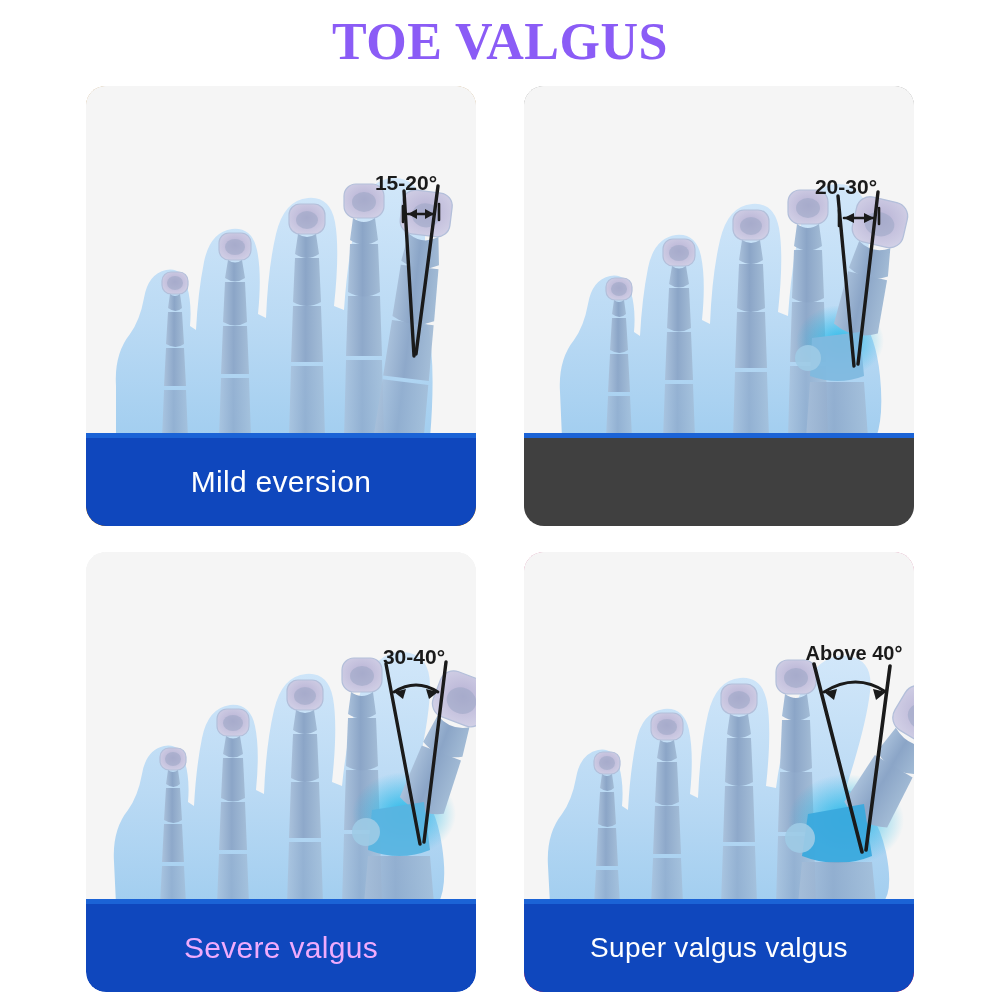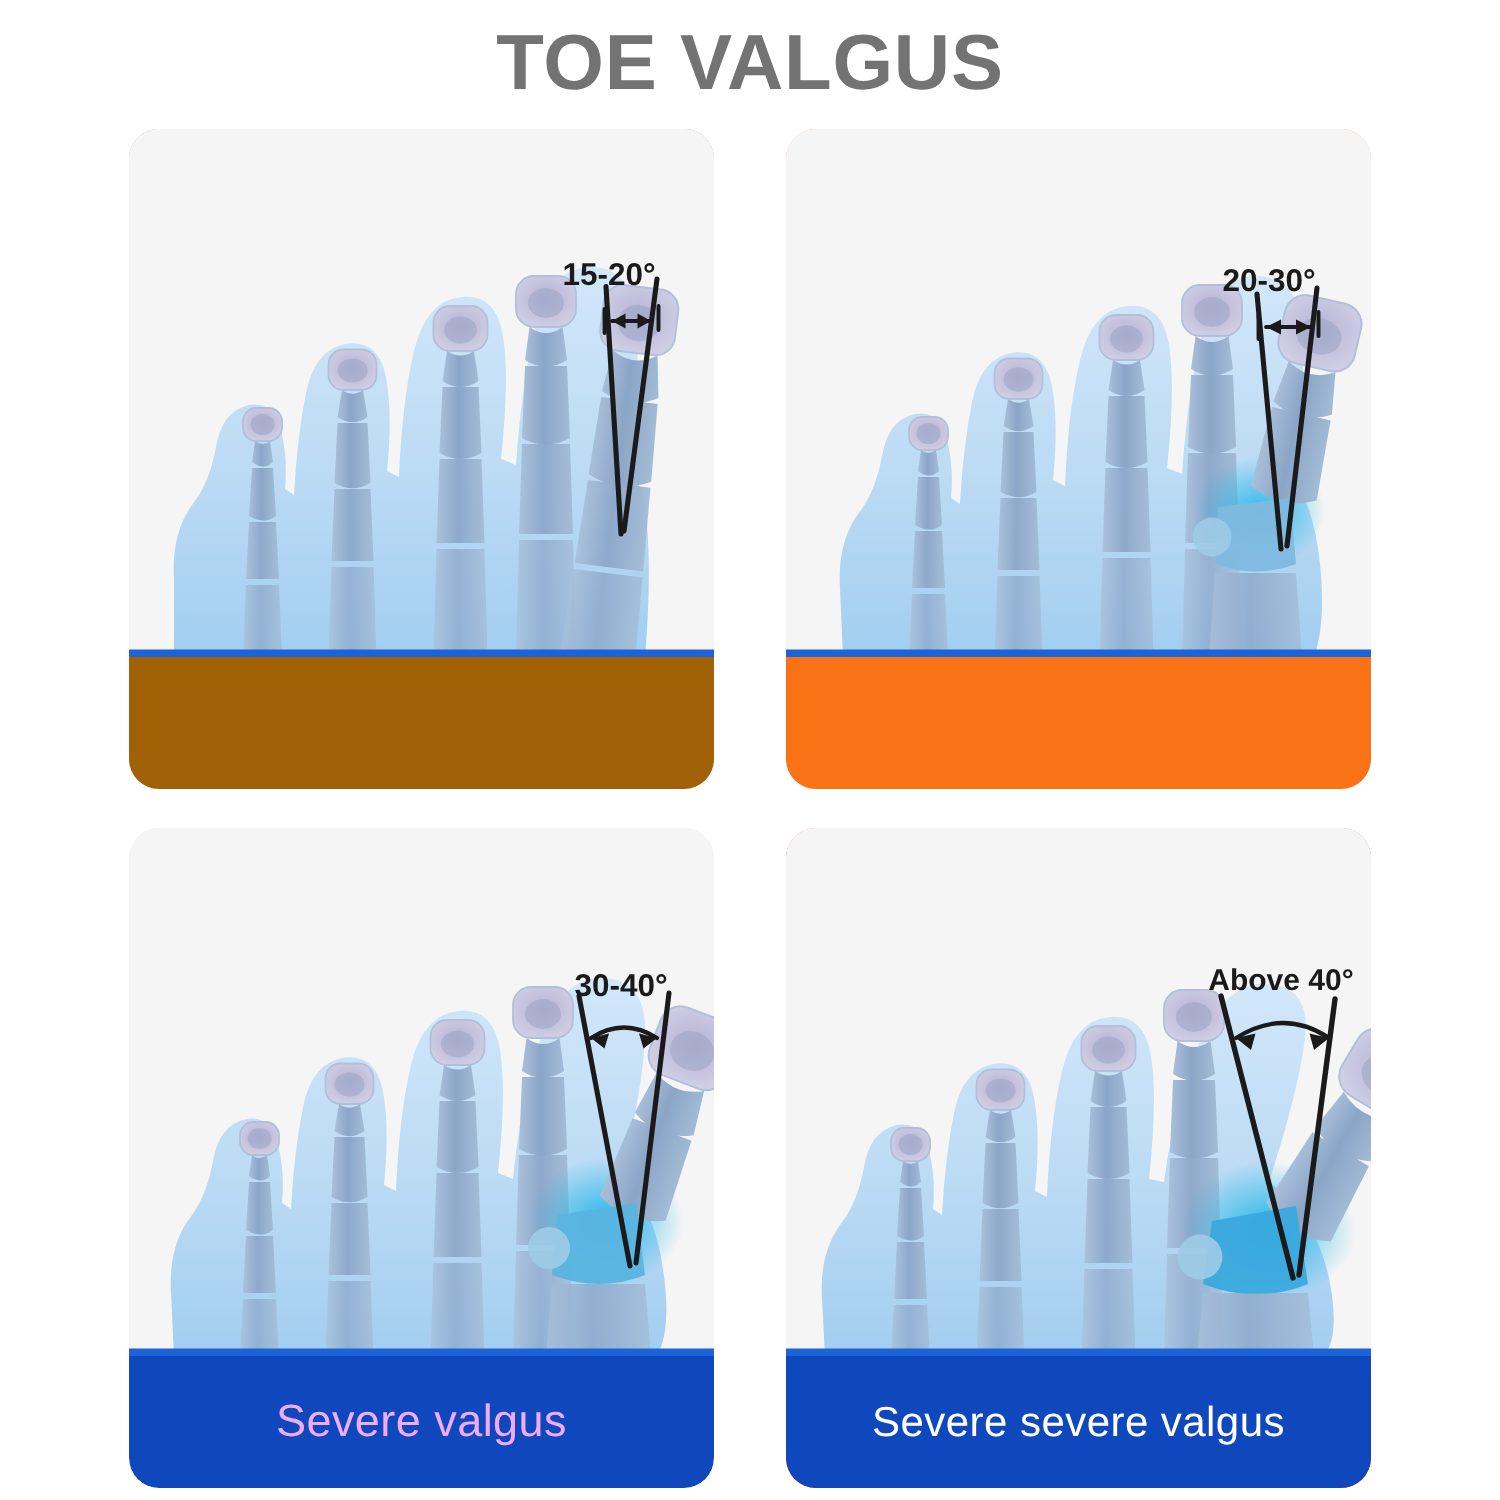--- a/index.html
+++ b/index.html
@@ -99,21 +99,21 @@
     width: 390px;
     height: 5px;
     background: #1b63d6;
   }
 </style>
 </head>
 <body>
 
 <div id="page">
 
-  <div class="title" style="color: #737373;">TOE VALGUS</div>
+  <div class="title" style="color: #8b5cf6; font-family: Liberation Serif, serif;">TOE VALGUS</div>
 
   <div class="grid">
 
     <div class="card tl" style="background: #a16207;">
       <div class="card-figure" style="background: rgb(245, 245, 245);">
         <svg width="390" height="352" viewBox="0 0 390 352" xmlns="http://www.w3.org/2000/svg">
           <defs>
             <linearGradient id="softA" x1="0" y1="0" x2="0" y2="1">
               <stop offset="0%" stop-color="#cfe6fa"></stop>
               <stop offset="55%" stop-color="#b6d8f4"></stop>
@@ -192,23 +192,24 @@
             <line x1="322" y1="128" x2="348" y2="128"></line>
             <path d="M322,128 l9,-5 v10 z" fill="#1a1a1a" stroke="none"></path>
             <path d="M348,128 l-9,-5 v10 z" fill="#1a1a1a" stroke="none"></path>
             <line x1="317" y1="120" x2="317" y2="136"></line>
             <line x1="353" y1="118" x2="353" y2="134"></line>
           </g>
           <text x="320" y="104" fill="#1a1a1a" font-family="Liberation Sans, sans-serif" font-size="21" font-weight="700" text-anchor="middle">15-20°</text>
         </svg>
       </div>
       <div class="strip"></div>
+      <div class="card-caption" style="background: rgb(15, 71, 189); color: rgb(255, 255, 255);">Mild eversion</div>
     </div>
 
-    <div class="card tr" style="background: #f97316;">
+    <div class="card tr" style="background: #404040;">
       <div class="card-figure" style="background: rgb(245, 245, 245);">
         <svg width="390" height="352" viewBox="0 0 390 352" xmlns="http://www.w3.org/2000/svg">
           <defs>
             <linearGradient id="softB" x1="0" y1="0" x2="0" y2="1">
               <stop offset="0%" stop-color="#cfe6fa"></stop>
               <stop offset="55%" stop-color="#b6d8f4"></stop>
               <stop offset="100%" stop-color="#9ccbef"></stop>
             </linearGradient>
             <linearGradient id="boneB" x1="0" y1="0" x2="1" y2="0">
               <stop offset="0%" stop-color="#a9c0da"></stop>
@@ -490,17 +491,17 @@
           </g>
           <g stroke="#1a1a1a" stroke-width="2.8" fill="none" stroke-linecap="round">
             <path d="M300,140 Q332,120 362,140"></path>
             <path d="M300,140 l13,-3 l-3,11 z" fill="#1a1a1a" stroke="none"></path>
             <path d="M362,140 l-13,-3 l3,11 z" fill="#1a1a1a" stroke="none"></path>
           </g>
           <text x="330" y="108" fill="#1a1a1a" font-family="Liberation Sans, sans-serif" font-size="20" font-weight="700" text-anchor="middle">Above 40°</text>
         </svg>
       </div>
       <div class="strip"></div>
-      <div class="card-caption" style="background: rgb(15, 71, 189); color: rgb(255, 255, 255);">Severe severe valgus</div>
+      <div class="card-caption" style="background: rgb(15, 71, 189); color: rgb(255, 255, 255);">Super valgus valgus</div>
     </div>
 
   </div>
 </div>
 
 </body></html>

